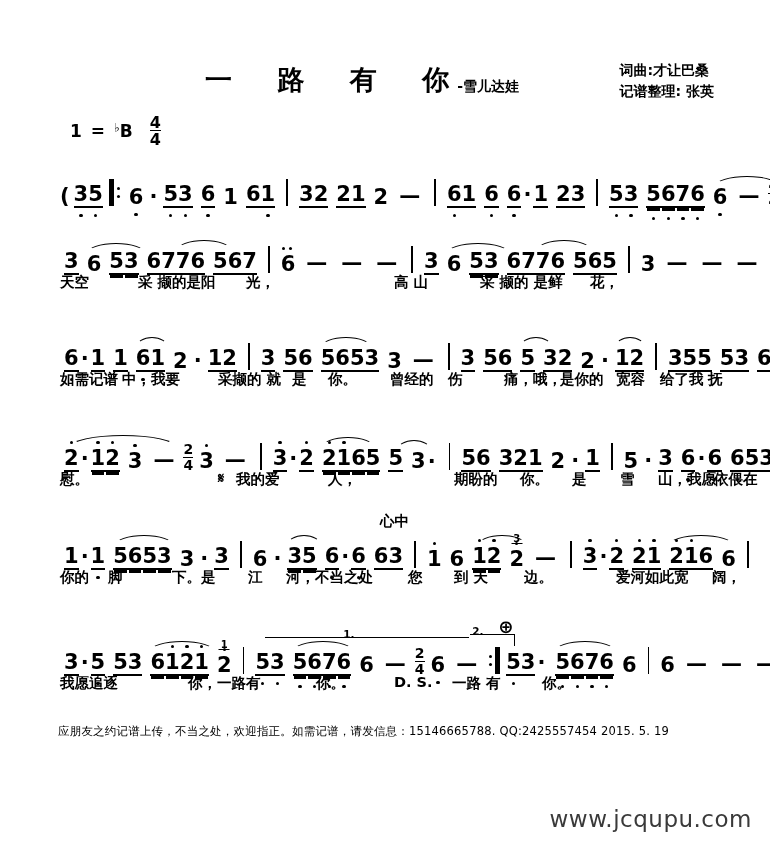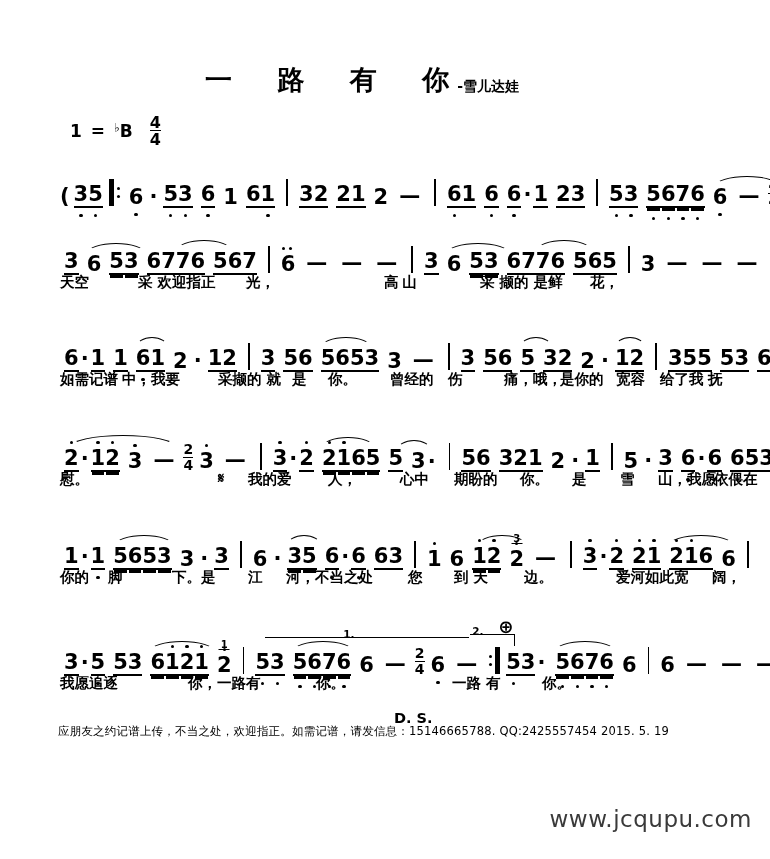--- a/index.html
+++ b/index.html
@@ -341,20 +341,24 @@
     color: #3a3a3a;
     letter-spacing: 0.5px;
   }
 </style>
 </head>
 <body>
 
 <div id="header">
   <div id="title-block">
     <span id="title-main">一  路  有  你</span><span id="title-sub">-雪儿达娃</span>
+  </div>
+  <div id="credits">
+    <div>词曲:才让巴桑</div>
+    <div>记谱整理:  张英</div>
   </div>
 </div>
 
 <div id="keyblock">
   <span>1</span>
   <span>=</span>
   <span class="flat-key"><span class="flat">♭</span><span>B</span></span>
   <span class="meter">
     <span class="num">4</span>
     <span class="den">4</span>
@@ -415,23 +419,23 @@
     <span class="grp"><span class="n b1">5</span><span class="n b1">6</span><span class="n b1">5</span></span>
     <span class="bar"></span>
     <span class="grp"><span class="n">3</span></span>
     <span class="dash">—</span>
     <span class="dash">—</span>
     <span class="dash">—</span>
 
   </div>
   <div class="lyrics-row">
     <span class="lyr" style="left:0px;">天空</span>
-    <span class="lyr" style="left:78px;">采 欢迎指正</span>
+    <span class="lyr" style="left:78px;">采 撷的是阳</span>
     <span class="lyr" style="left:186px;">光，</span>
-    <span class="lyr" style="left:324px;font-family:Liberation Serif, serif;">高 山</span>
+    <span class="lyr" style="left:334px;">高 山</span>
     <span class="lyr" style="left:420px;">采 撷的 是鲜</span>
     <span class="lyr" style="left:530px;">花，</span>
   </div>
 </div>
 
 <div class="system" style="top:332px;">
   <div class="notes-row">
     <span class="grp"><span class="n b1 dl">6</span><span class="dot">·</span><span class="n b1">1</span></span>
     <span class="grp"><span class="n b1">1</span></span>
     <span class="grp"><span class="slur" style="left:0px;width:30px;"></span><span class="n b1 dl">6</span><span class="n b1">1</span></span>
@@ -500,23 +504,23 @@
     <span class="grp"><span class="n">5</span></span>
     <span class="dot">·</span>
     <span class="grp"><span class="n b1">3</span></span>
     <span class="grp"><span class="n b1 dl">6</span><span class="dot">·</span><span class="n b1 dl">6</span></span>
     <span class="grp"><span class="n b1 dl">6</span><span class="n b1">5</span><span class="n b1">3</span></span>
 
   </div>
   <div class="lyrics-row">
     <span class="lyr" style="left:0px;">慰。</span>
     <span class="lyr" style="left:158px;">𝄋</span>
-    <span class="lyr" style="left:188px;">我的爱</span>
+    <span class="lyr" style="left:176px;">我的爱</span>
     <span class="lyr" style="left:268px;">人，</span>
-    <span class="lyr" style="left:340px;">心中</span>
+    <span class="lyr" style="left:320px;margin-top:42px;">心中</span>
     <span class="lyr" style="left:394px;">期盼的</span>
     <span class="lyr" style="left:460px;">你。</span>
     <span class="lyr" style="left:512px;">是</span>
     <span class="lyr" style="left:560px;">雪</span>
     <span class="lyr" style="left:598px;">山，我愿</span>
     <span class="lyr" style="left:654px;">依偎在</span>
   </div>
 </div>
 
 <div class="system" style="top:530px;">
@@ -590,20 +594,20 @@
     <span class="grp"><span class="n">6</span></span>
     <span class="dash">—</span>
     <span class="dash">—</span>
     <span class="dash">—</span>
 
   </div>
   <div class="lyrics-row">
     <span class="lyr" style="left:0px;">我愿追逐</span>
     <span class="lyr" style="left:128px;">你，一路有</span>
     <span class="lyr" style="left:256px;">你。</span>
-    <span class="lyr" style="left:334px;margin-top:36px;">D. S.</span>
+    <span class="lyr" style="left:334px;">D. S.</span>
     <span class="lyr" style="left:392px;">一路 有</span>
     <span class="lyr" style="left:482px;">你。</span>
   </div>
 </div>
 
 <div id="footer-note">应朋友之约记谱上传，不当之处，欢迎指正。如需记谱，请发信息：15146665788. QQ:2425557454  2015. 5. 19</div>
 <div id="watermark">www.jcqupu.com</div>
 
 </body></html>

